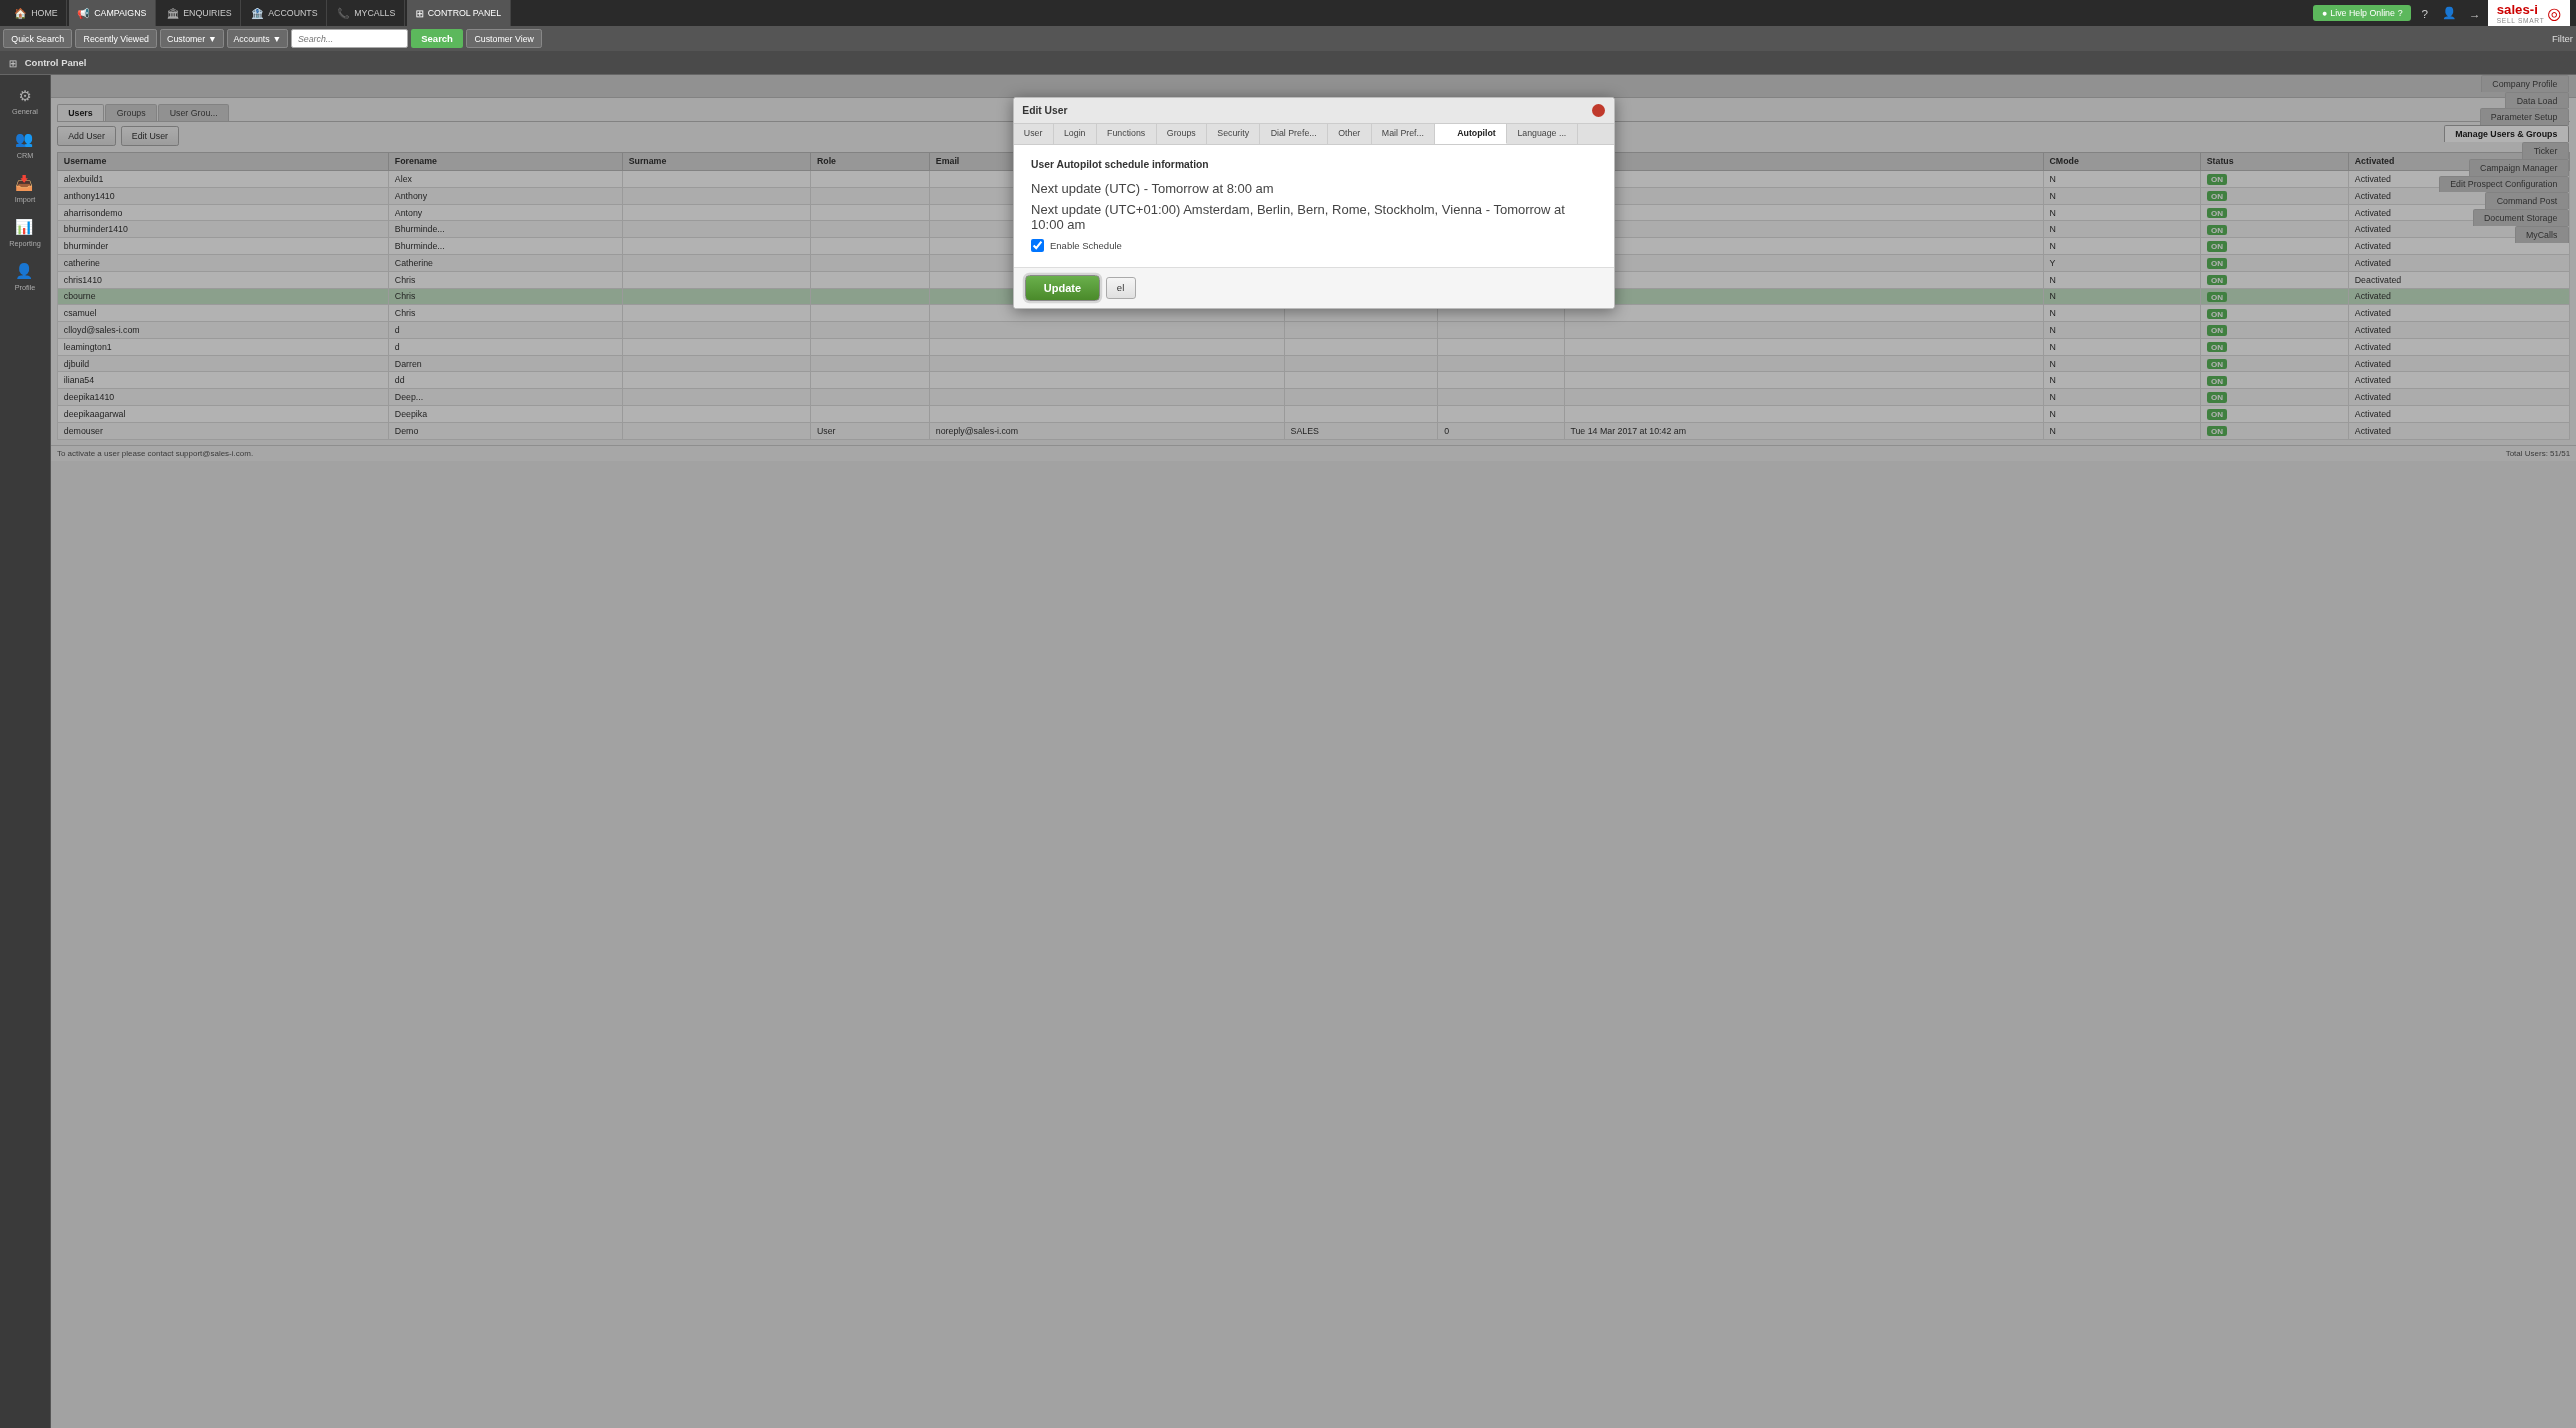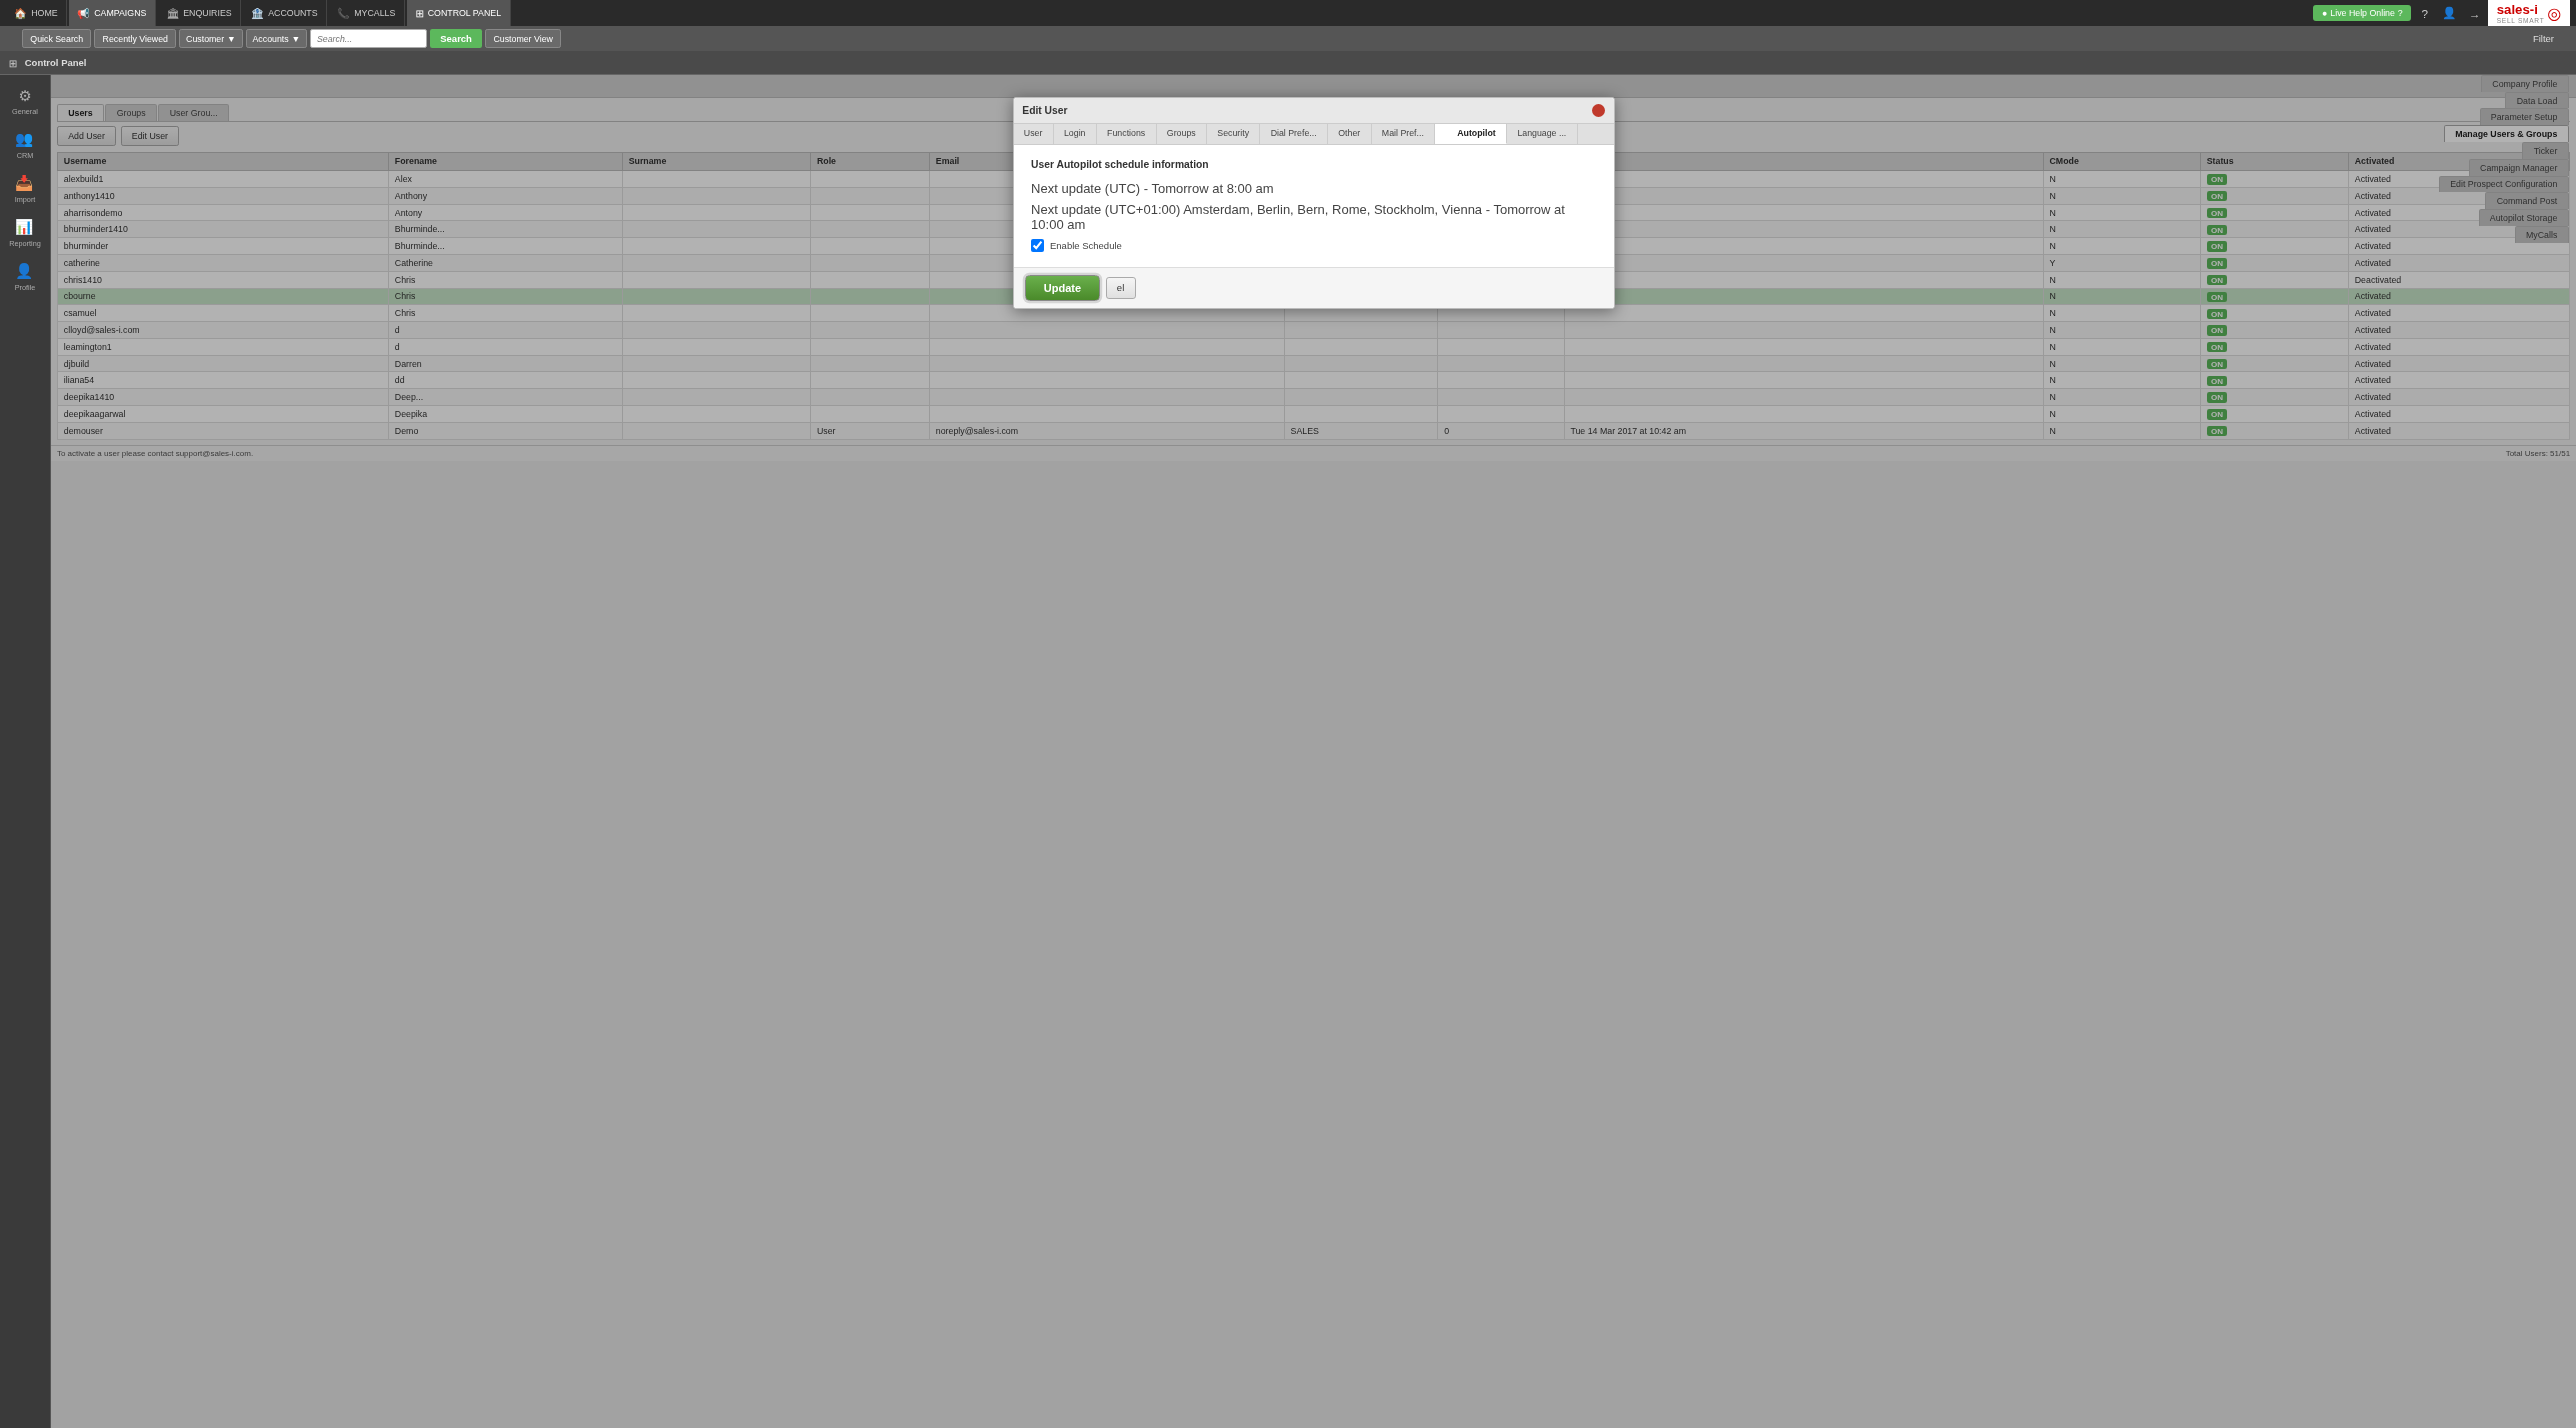--- a/index.html
+++ b/index.html
@@ -62,21 +62,21 @@
       color: #c00;
     }
     .logo-sub { font-size: 6.6px; color: #888; letter-spacing: 0.7px; }
 
     
     .search-bar {
       display: flex;
       align-items: center;
       background: #555;
       height: 25px;
-      padding: 0 22px;
+      padding: 0 3px;
       gap: 2.9px;
     }
     .search-bar-btn {
       background: #6a6a6a;
       border: 0.7px solid #888;
       color: #fff;
       padding: 2.2px 7.3px;
       border-radius: 2.2px;
       font-size: 8.8px;
       cursor: pointer;
@@ -527,21 +527,21 @@
 
     <div class="cp-tabs">
       <div class="cp-tab">Company Profile</div>
       <div class="cp-tab">Data Load</div>
       <div class="cp-tab">Parameter Setup</div>
       <div class="cp-tab active">Manage Users &amp; Groups</div>
       <div class="cp-tab">Ticker</div>
       <div class="cp-tab">Campaign Manager</div>
       <div class="cp-tab">Edit Prospect Configuration</div>
       <div class="cp-tab">Command Post</div>
-      <div class="cp-tab">Autopilot Storage</div>
+      <div class="cp-tab">Document Storage</div>
       <div class="cp-tab">MyCalls</div>
     </div>
 
     <div class="user-list-area">
 
       <div class="inner-tabs">
         <div class="inner-tab active">Users</div>
         <div class="inner-tab">Groups</div>
         <div class="inner-tab">User Grou...</div>
       </div>

